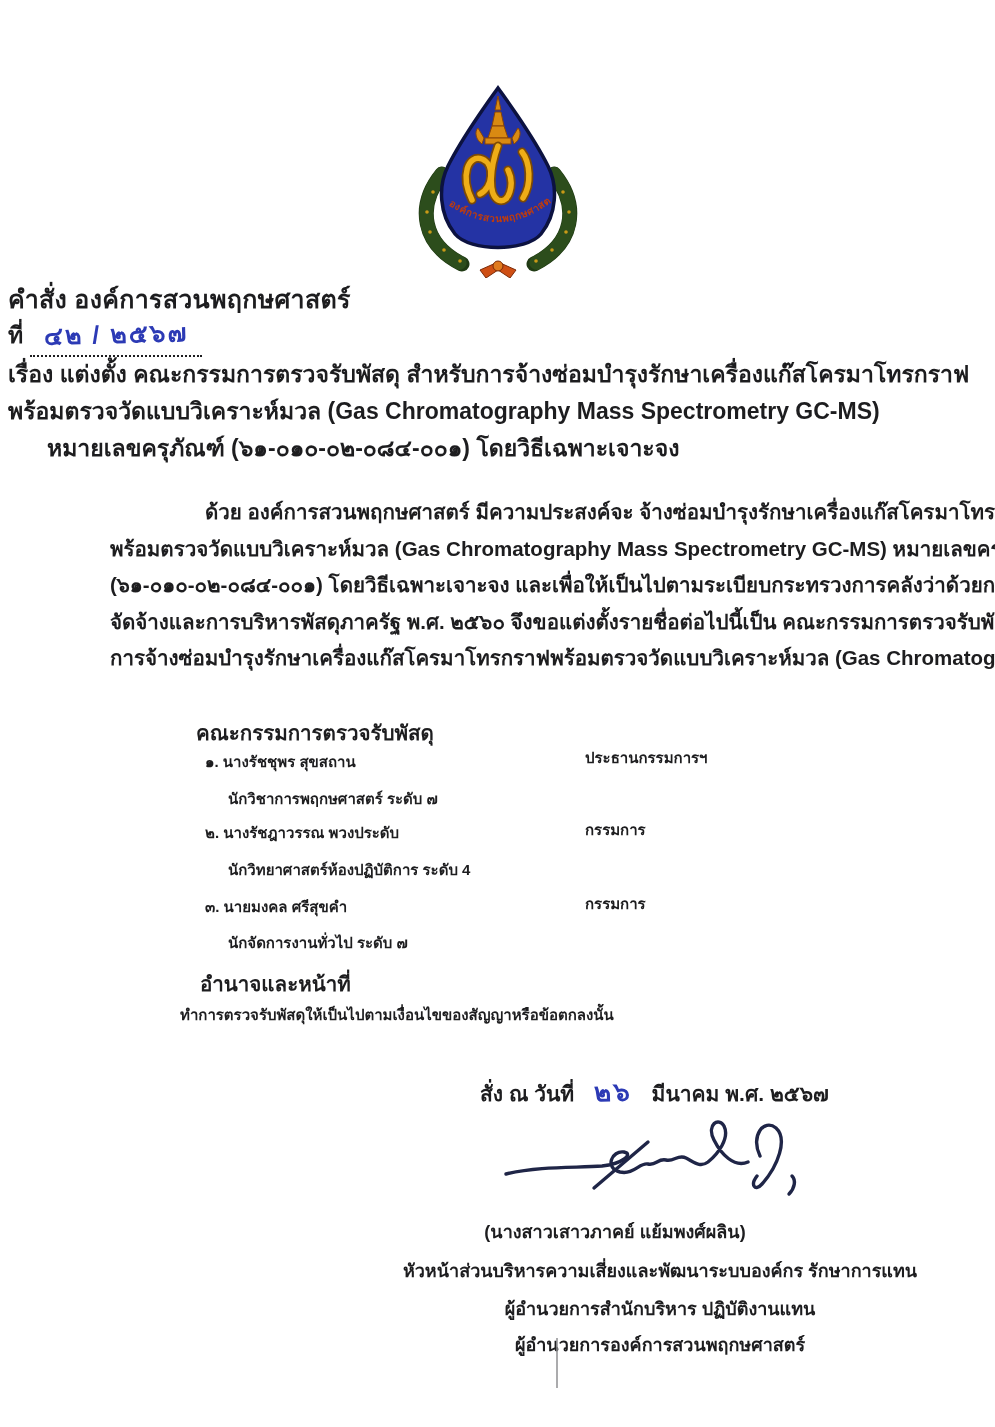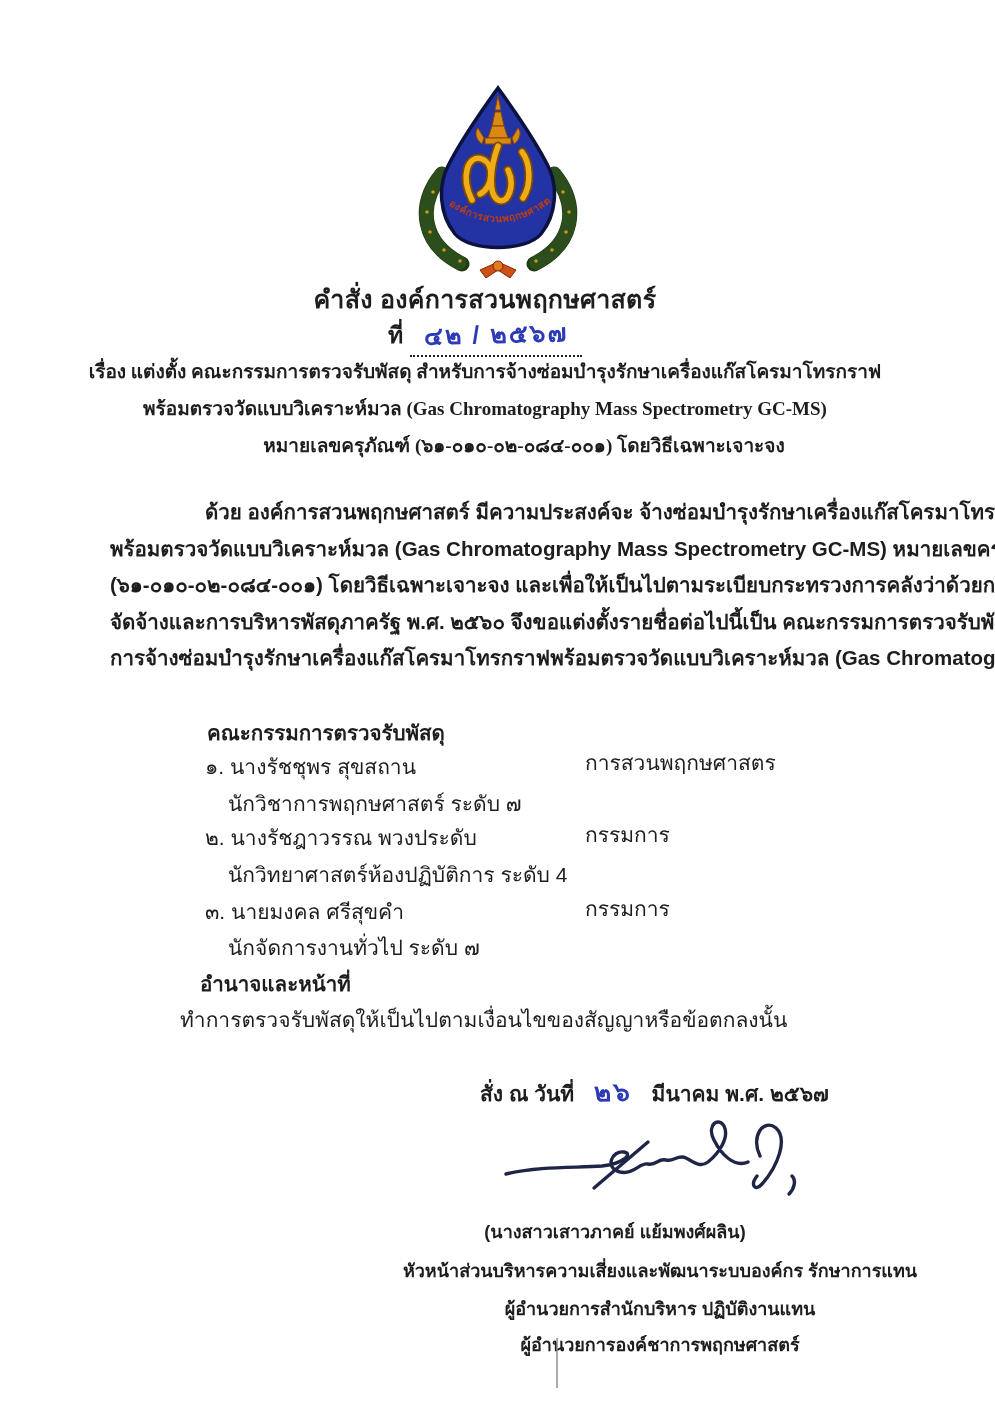--- a/index.html
+++ b/index.html
@@ -6,44 +6,44 @@
   .page{
     position:relative;
     width:995px;height:1427px;
     margin:0 auto;
     background:#ffffff;
     font-family:"Liberation Sans", sans-serif;
     color:#1d1d1f;
     overflow:hidden;
   }
   .abs{position:absolute;}
-  .center{left:0;width:970px;text-align:center;}
+  .center{left:8px;width:970px;text-align:left;}
   .doc-title{font-size:25px;font-weight:700;letter-spacing:0.3px;}
   .doc-number-line{font-size:23px;font-weight:700;}
   .handwritten{
     color:#2c3ab5;
     font-weight:700;
     letter-spacing:2px;
     display:inline-block;
     transform:rotate(-1.5deg);
   }
   .dotted-underline{
     display:inline-block;
     border-bottom:2.5px dotted #1d1d1f;
     padding:0 14px 1px 14px;
     min-width:120px;
   }
-  .subject-line{font-size:19px;font-weight:700;white-space:nowrap;font-family:Liberation Serif, serif;}
+  .subject-line{font-size:23px;font-weight:700;white-space:nowrap;}
   .body-line{
     font-size:20.5px;font-weight:600;
     height:36.5px;line-height:36.5px;
     white-space:nowrap;
   }
   .indent-first{padding-left:95px;}
-  .list-text{font-size:21px;font-weight:400;white-space:nowrap;text-align:center;}
+  .list-text{font-size:15px;font-weight:700;white-space:nowrap;text-align:center;}
   .bold-head{font-size:20.5px;font-weight:700;white-space:nowrap;}
   .footer-line{font-size:18px;font-weight:600;white-space:nowrap;text-align:center;}
   .date-line{font-size:21px;font-weight:600;white-space:nowrap;}
   .hand-day{font-size:26px;margin:0 14px;}
   .scan-artifact{
     width:2px;background:#8f8f92;opacity:.75;
   }
   svg{display:block;}
 </style>
 </head>
@@ -122,25 +122,25 @@
   <div class="abs center subject-line" style="top:430px;padding-left:39px;">หมายเลขครุภัณฑ์ (๖๑-๐๑๐-๐๒-๐๘๔-๐๐๑) โดยวิธีเฉพาะเจาะจง</div>
 
   <div class="abs" style="left:110px;top:494px;width:800px;">
     <div class="body-line indent-first">ด้วย องค์การสวนพฤกษศาสตร์ มีความประสงค์จะ จ้างซ่อมบำรุงรักษาเครื่องแก๊สโครมาโทรกราฟ</div>
     <div class="body-line">พร้อมตรวจวัดแบบวิเคราะห์มวล (Gas Chromatography Mass Spectrometry GC-MS) หมายเลขครุภัณฑ์</div>
     <div class="body-line">(๖๑-๐๑๐-๐๒-๐๘๔-๐๐๑) โดยวิธีเฉพาะเจาะจง  และเพื่อให้เป็นไปตามระเบียบกระทรวงการคลังว่าด้วยการจัดซื้อ</div>
     <div class="body-line">จัดจ้างและการบริหารพัสดุภาครัฐ พ.ศ. ๒๕๖๐ จึงขอแต่งตั้งรายชื่อต่อไปนี้เป็น คณะกรรมการตรวจรับพัสดุ สำหรับ</div>
     <div class="body-line">การจ้างซ่อมบำรุงรักษาเครื่องแก๊สโครมาโทรกราฟพร้อมตรวจวัดแบบวิเคราะห์มวล (Gas Chromatography Mass</div>
   </div>
 
-  <div class="abs bold-head" style="left:207px;top:716px;">คณะกรรมการตรวจรับพัสดุ</div>
+  <div class="abs bold-head" style="left:196px;top:716px;">คณะกรรมการตรวจรับพัสดุ</div>
 
   <div>
     <div class="abs list-text" style="left:205px;top:750px;">๑. นางรัชชุพร สุขสถาน</div>
-    <div class="abs list-text" style="left:585px;top:746px;">การสวนพฤกษศาสตร</div>
+    <div class="abs list-text" style="left:585px;top:746px;">ประธานกรรมการฯ</div>
     <div class="abs list-text" style="left:228px;top:787px;">นักวิชาการพฤกษศาสตร์ ระดับ ๗</div>
   </div>
 
   <div>
     <div class="abs list-text" style="left:205px;top:821px;">๒. นางรัชฎาวรรณ พวงประดับ</div>
     <div class="abs list-text" style="left:585px;top:818px;">กรรมการ</div>
     <div class="abs list-text" style="left:228px;top:858px;">นักวิทยาศาสตร์ห้องปฏิบัติการ ระดับ 4</div>
   </div>
 
   <div>
@@ -165,17 +165,17 @@
         <path d="M96,76 L150,30"></path>
         <path d="M262,44 C252,24 266,6 278,16 C290,27 280,54 264,72 C257,80 252,73 259,64"></path>
         <path d="M294,64 C298,68 297,76 291,82"></path>
       </g>
     </svg>
   </div>
 
   <div class="abs footer-line" style="left:400px;top:1217px;width:430px;">(นางสาวเสาวภาคย์ แย้มพงศ์ผลิน)</div>
   <div class="abs footer-line" style="left:360px;top:1294px;width:600px;">ผู้อำนวยการสำนักบริหาร ปฏิบัติงานแทน</div>
   <div class="abs footer-line" style="left:330px;top:1256px;width:660px;">หัวหน้าส่วนบริหารความเสี่ยงและพัฒนาระบบองค์กร รักษาการแทน</div>
-  <div class="abs footer-line" style="left:370px;top:1330px;width:580px;">ผู้อำนวยการองค์ชาการพฤกษศาสตร์</div>
+  <div class="abs footer-line" style="left:370px;top:1330px;width:580px;">ผู้อำนวยการองค์การสวนพฤกษศาสตร์</div>
 
   <div class="abs scan-artifact" style="left:556px;top:1338px;height:50px;"></div>
 
 </div>
 
 </body></html>

